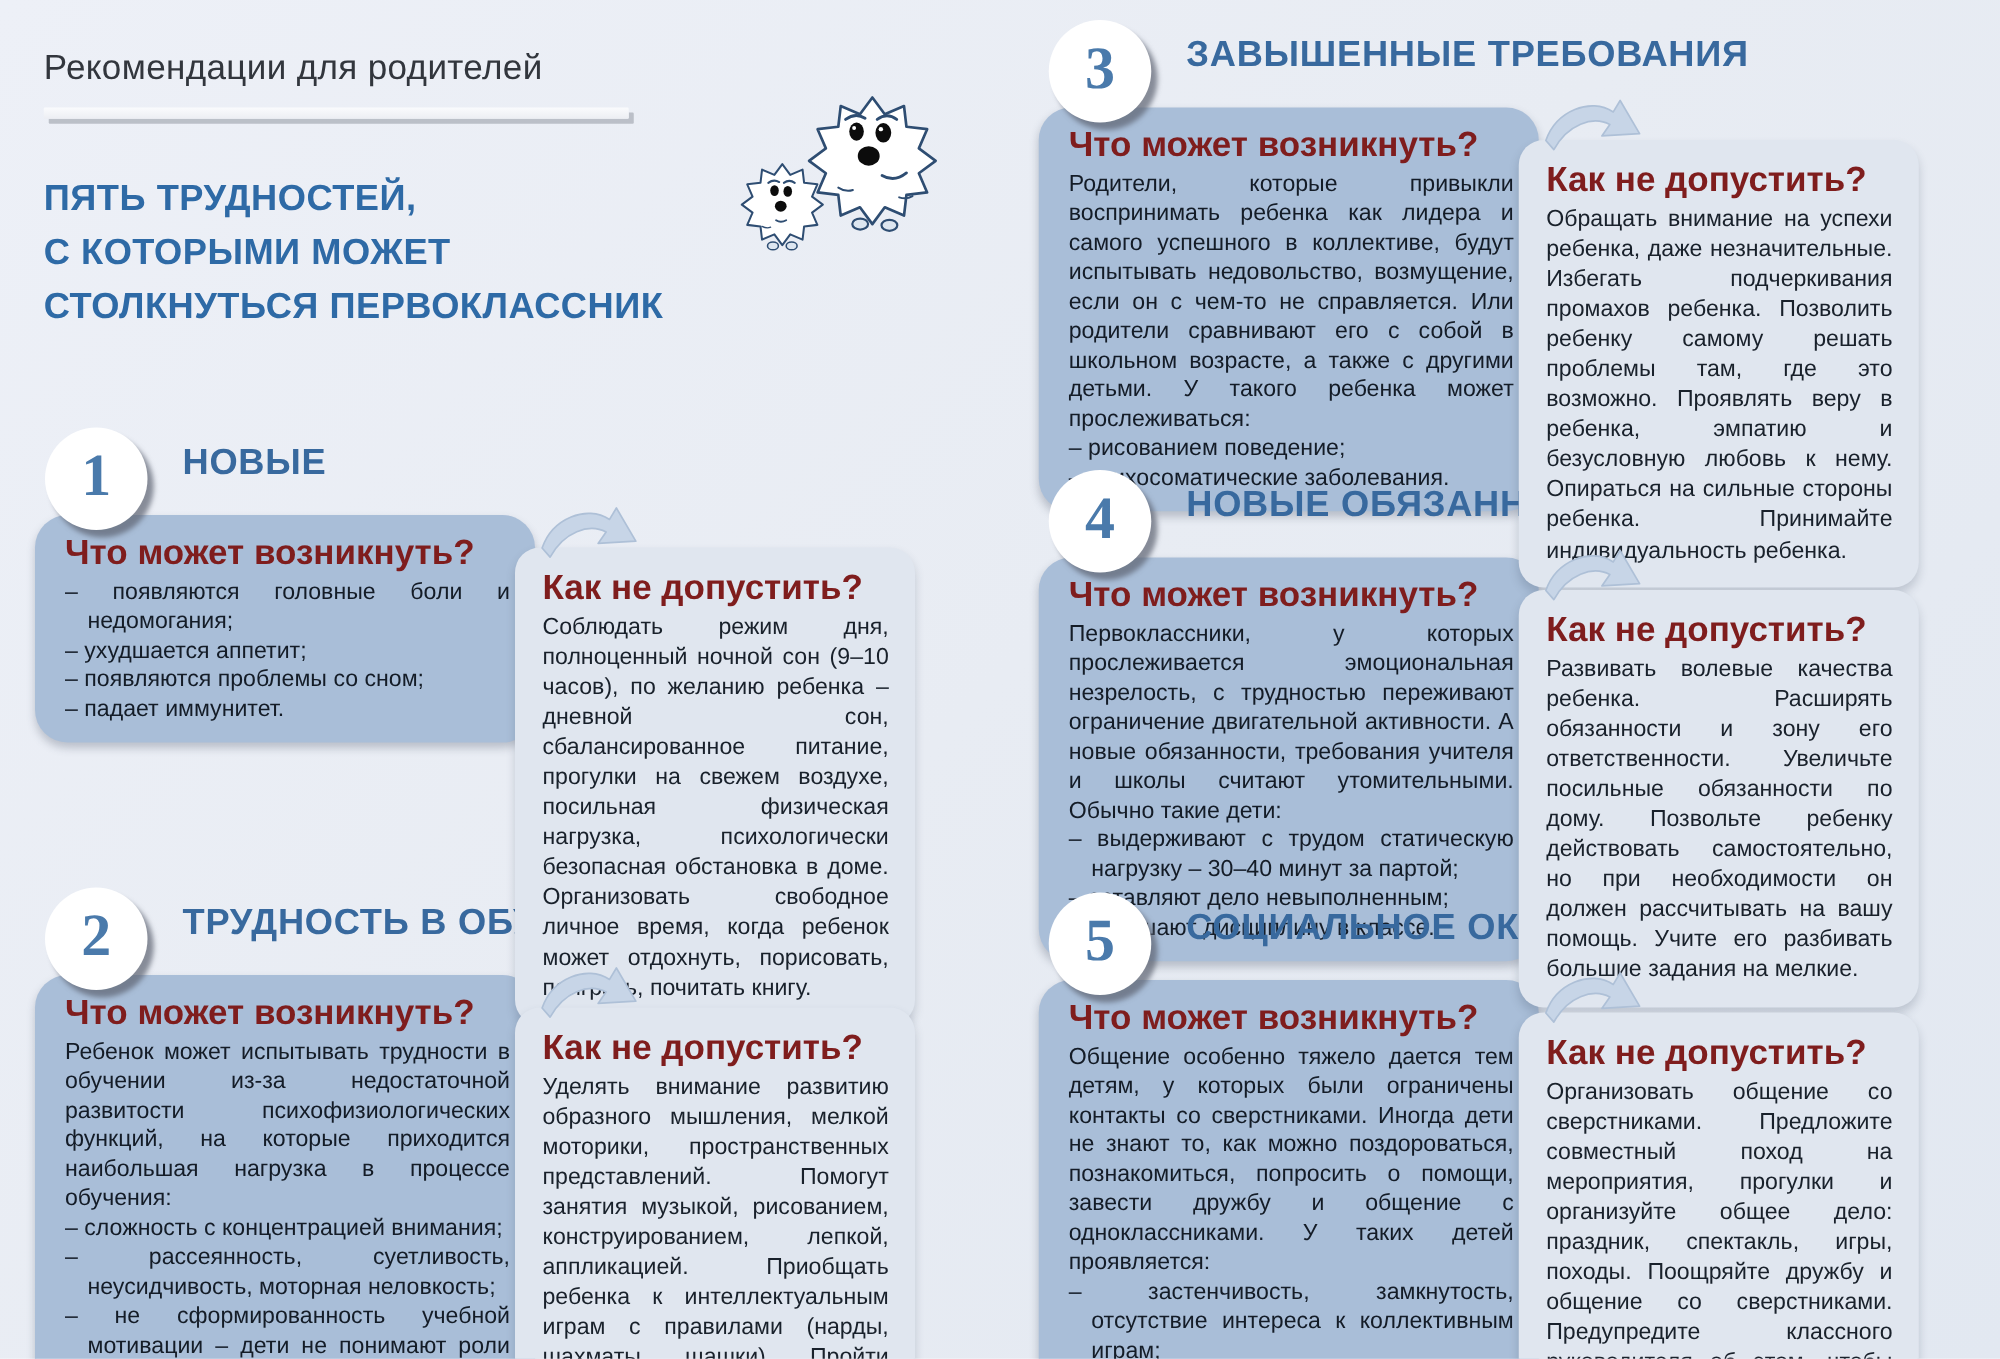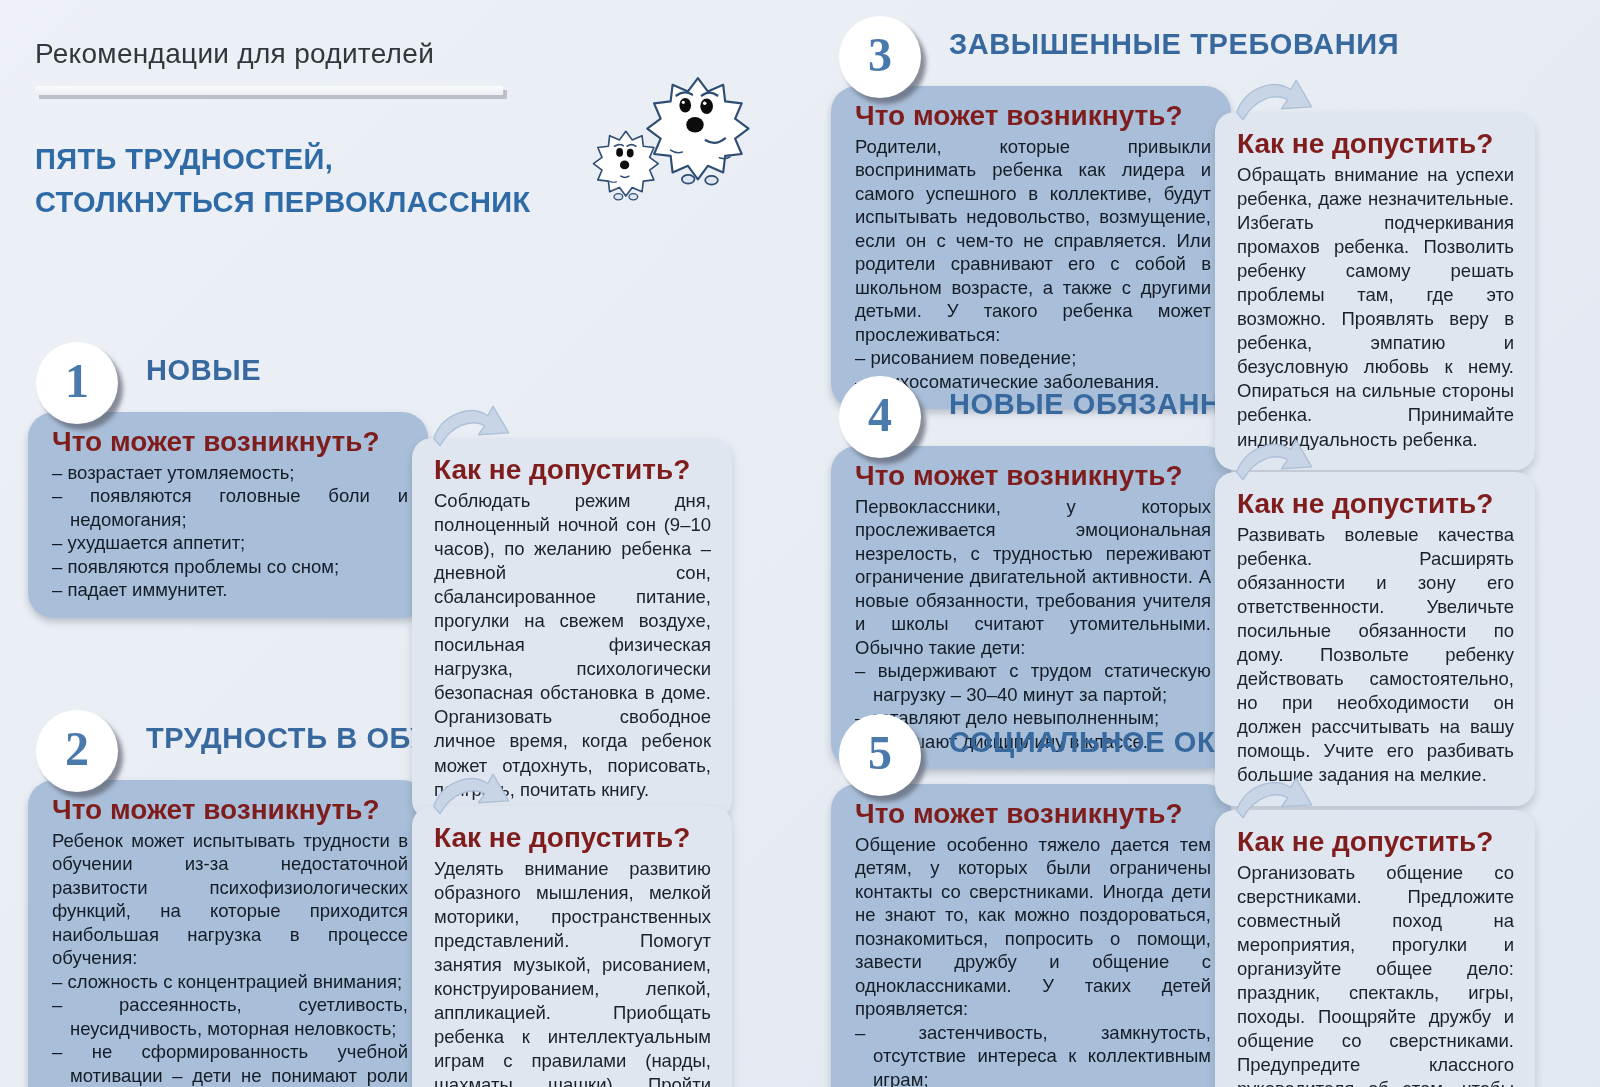--- a/index.html
+++ b/index.html
@@ -71,20 +71,21 @@
   .prevent-box .box-text{line-height:1.3;}
   svg .ink{stroke:#2e4d72;fill:none;stroke-linecap:round;}
 </style>
 </head>
 <body>
 
 <div class="eyebrow">Рекомендации для родителей</div>
 <div class="rule"></div>
 <div class="main-title">
   <div>ПЯТЬ ТРУДНОСТЕЙ,</div>
+  <div>С КОТОРЫМИ МОЖЕТ</div>
   <div>СТОЛКНУТЬСЯ ПЕРВОКЛАССНИК</div>
 </div>
 
 <svg class="mascot" viewBox="0 0 190 175" aria-hidden="true">
 
   <g transform="translate(118,82)">
     <polygon points="52,0 38.2,10.2 45,26 28,28 26,45 10.2,38.2 0,52 -10.2,38.2 -26,45 -28,28 -45,26 -38.2,10.2 -52,0 -38.2,-10.2 -45,-26 -28,-28 -26,-45 -10.2,-38.2 0,-52 10.2,-38.2 26,-45 28,-28 45,-26 38.2,-10.2" fill="#ffffff" stroke="#2e4d72" stroke-width="2.2" stroke-linejoin="round"></polygon>
     <ellipse cx="-10" cy="52" rx="6.5" ry="4.5" fill="#dde6f0" stroke="#2e4d72" stroke-width="1.8"></ellipse>
     <ellipse cx="14" cy="53" rx="6.5" ry="4.5" fill="#dde6f0" stroke="#2e4d72" stroke-width="1.8"></ellipse>
     <path class="ink" d="M-22,-34 Q-14,-40 -6,-35" stroke-width="2.4"></path>
@@ -115,21 +116,20 @@
 
 <section class="topic" style="left:28px;top:342px;">
   <div class="badge">
     <span class="badge-num">1</span>
   </div>
   <h2 class="topic-title">НОВЫЕ</h2>
   <div class="row">
     <div class="problem-box">
       <h3 class="box-heading">Что может возникнуть?</h3>
       <ul class="bullets">
-        <li>– возрастает утомляемость;</li>
         <li>– появляются головные боли и недомогания;</li>
         <li>– ухудшается аппетит;</li>
         <li>– появляются проблемы со сном;</li>
         <li>– падает иммунитет.</li>
       </ul>
     </div>
     <div class="prevent-wrap">
       <svg class="arrow-icon" viewBox="0 0 100 70" aria-hidden="true">
         <path d="M7 42 C 16 16, 46 4, 66 17 L 72 7 L 89 36 L 56 38 L 63 28 C 48 20, 26 28, 14 50 Z" fill="#c7d5e7" stroke="#aec0d7" stroke-width="1.5" stroke-linejoin="round"></path>
       </svg>

